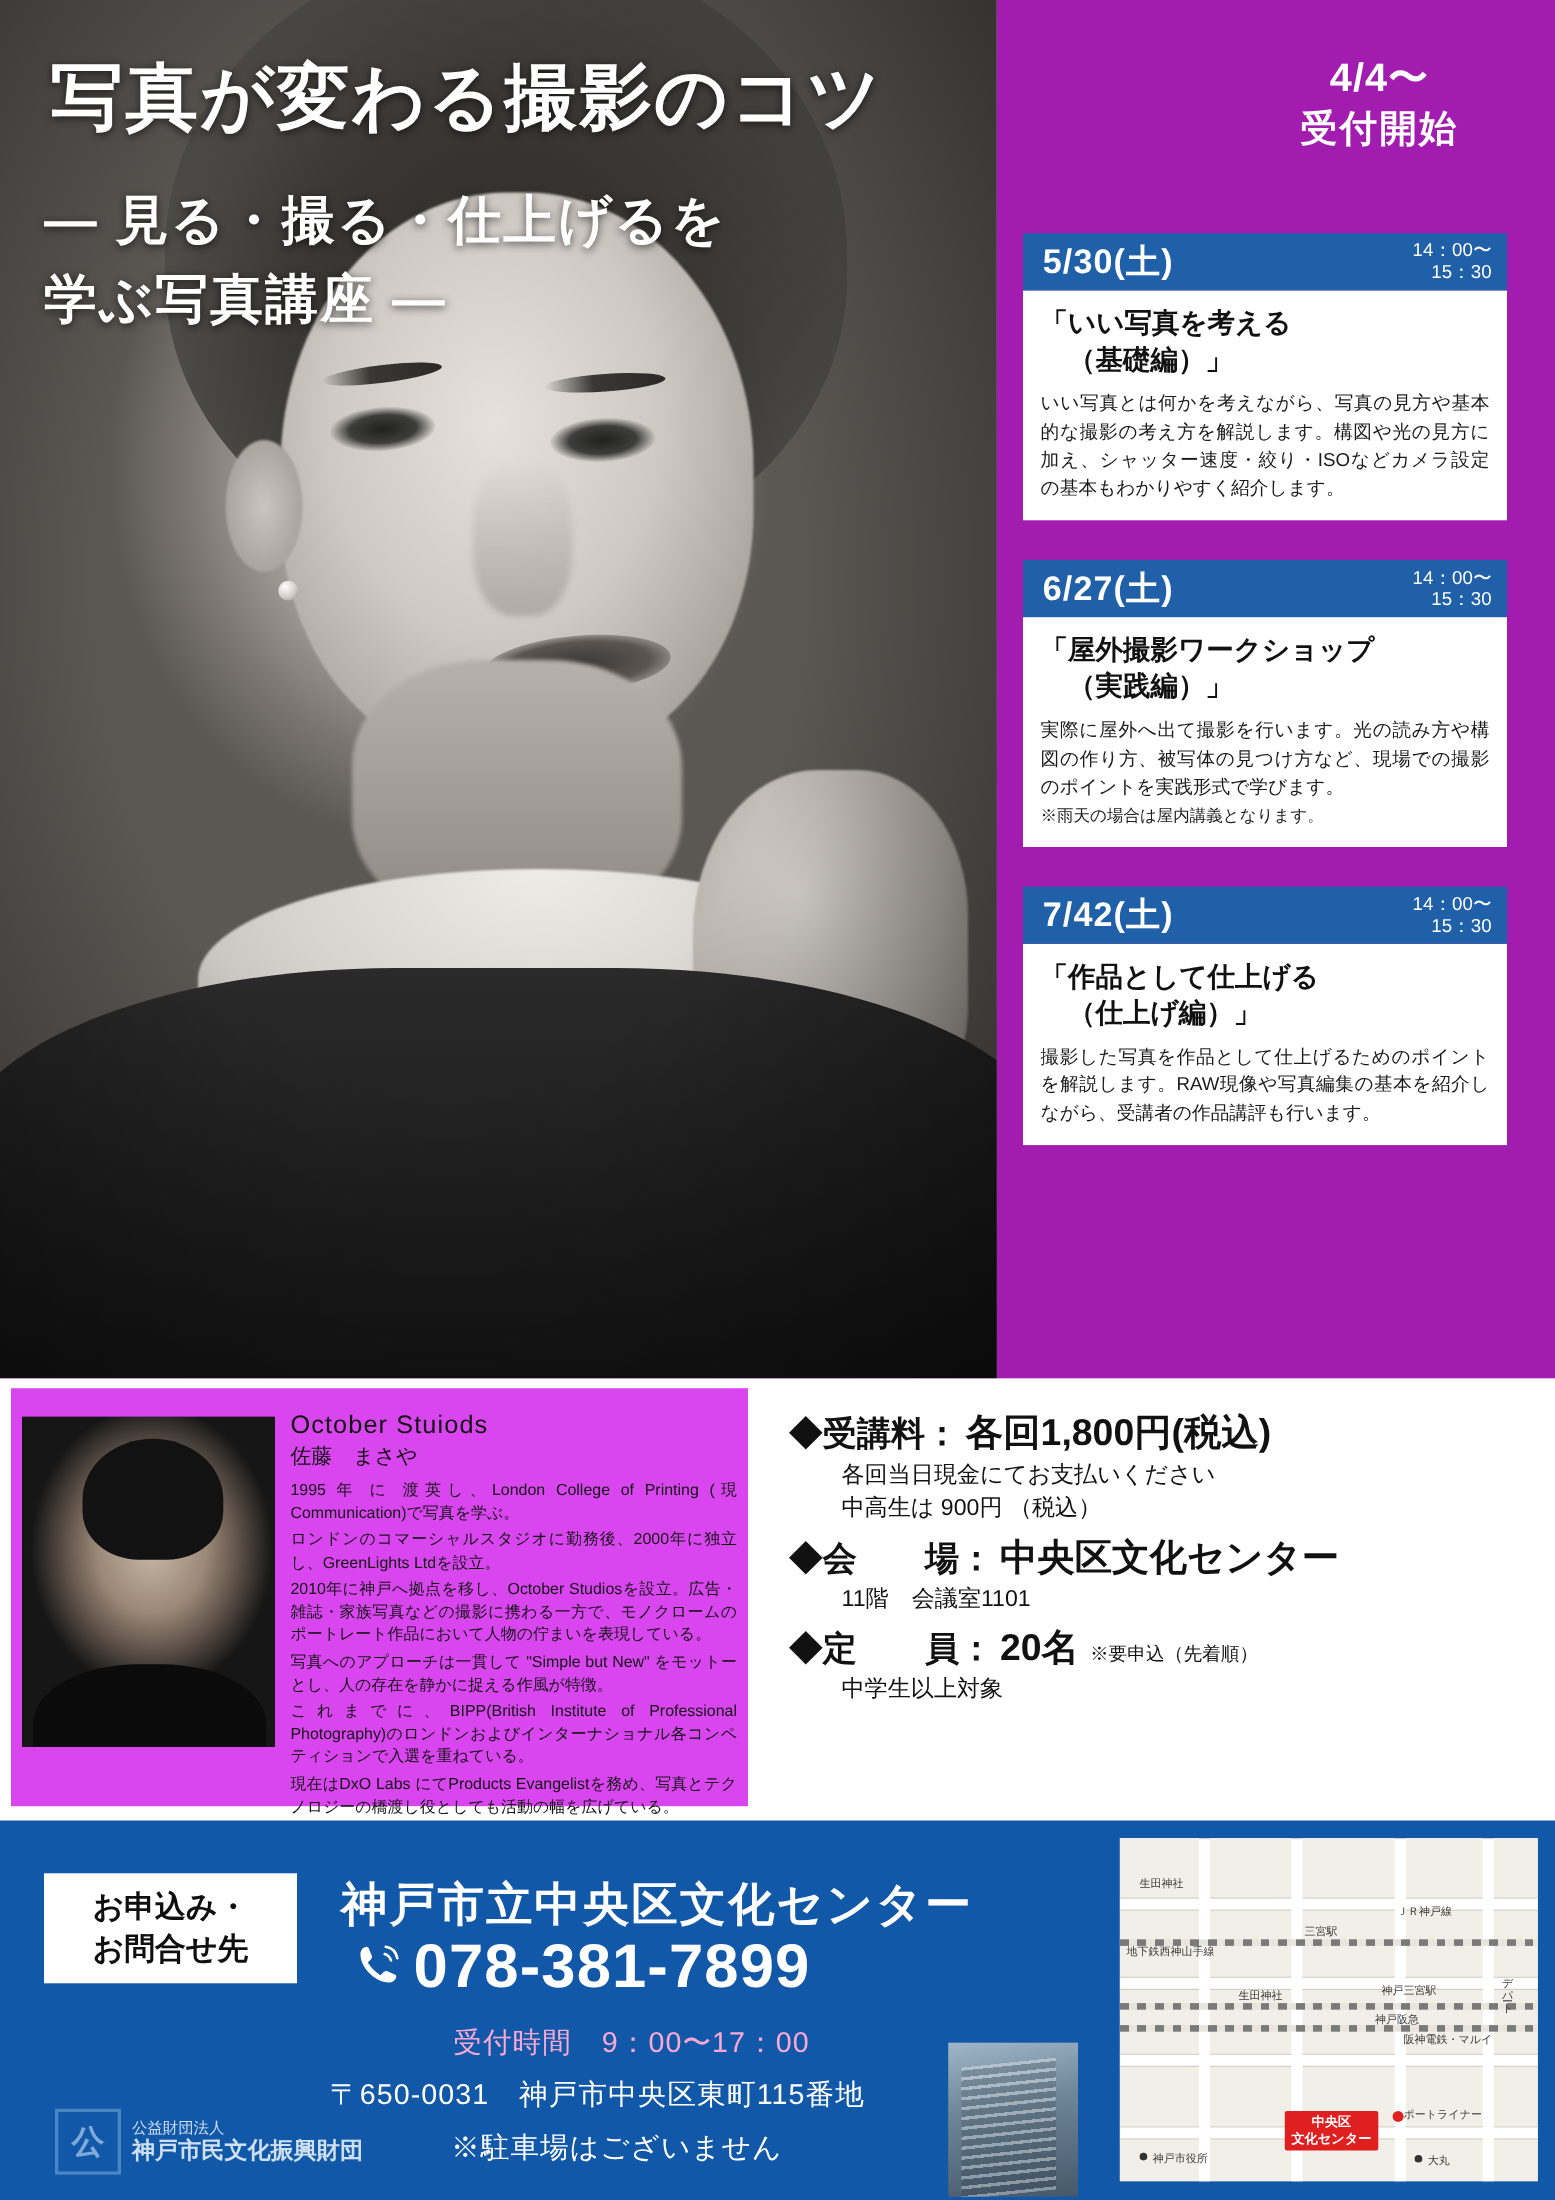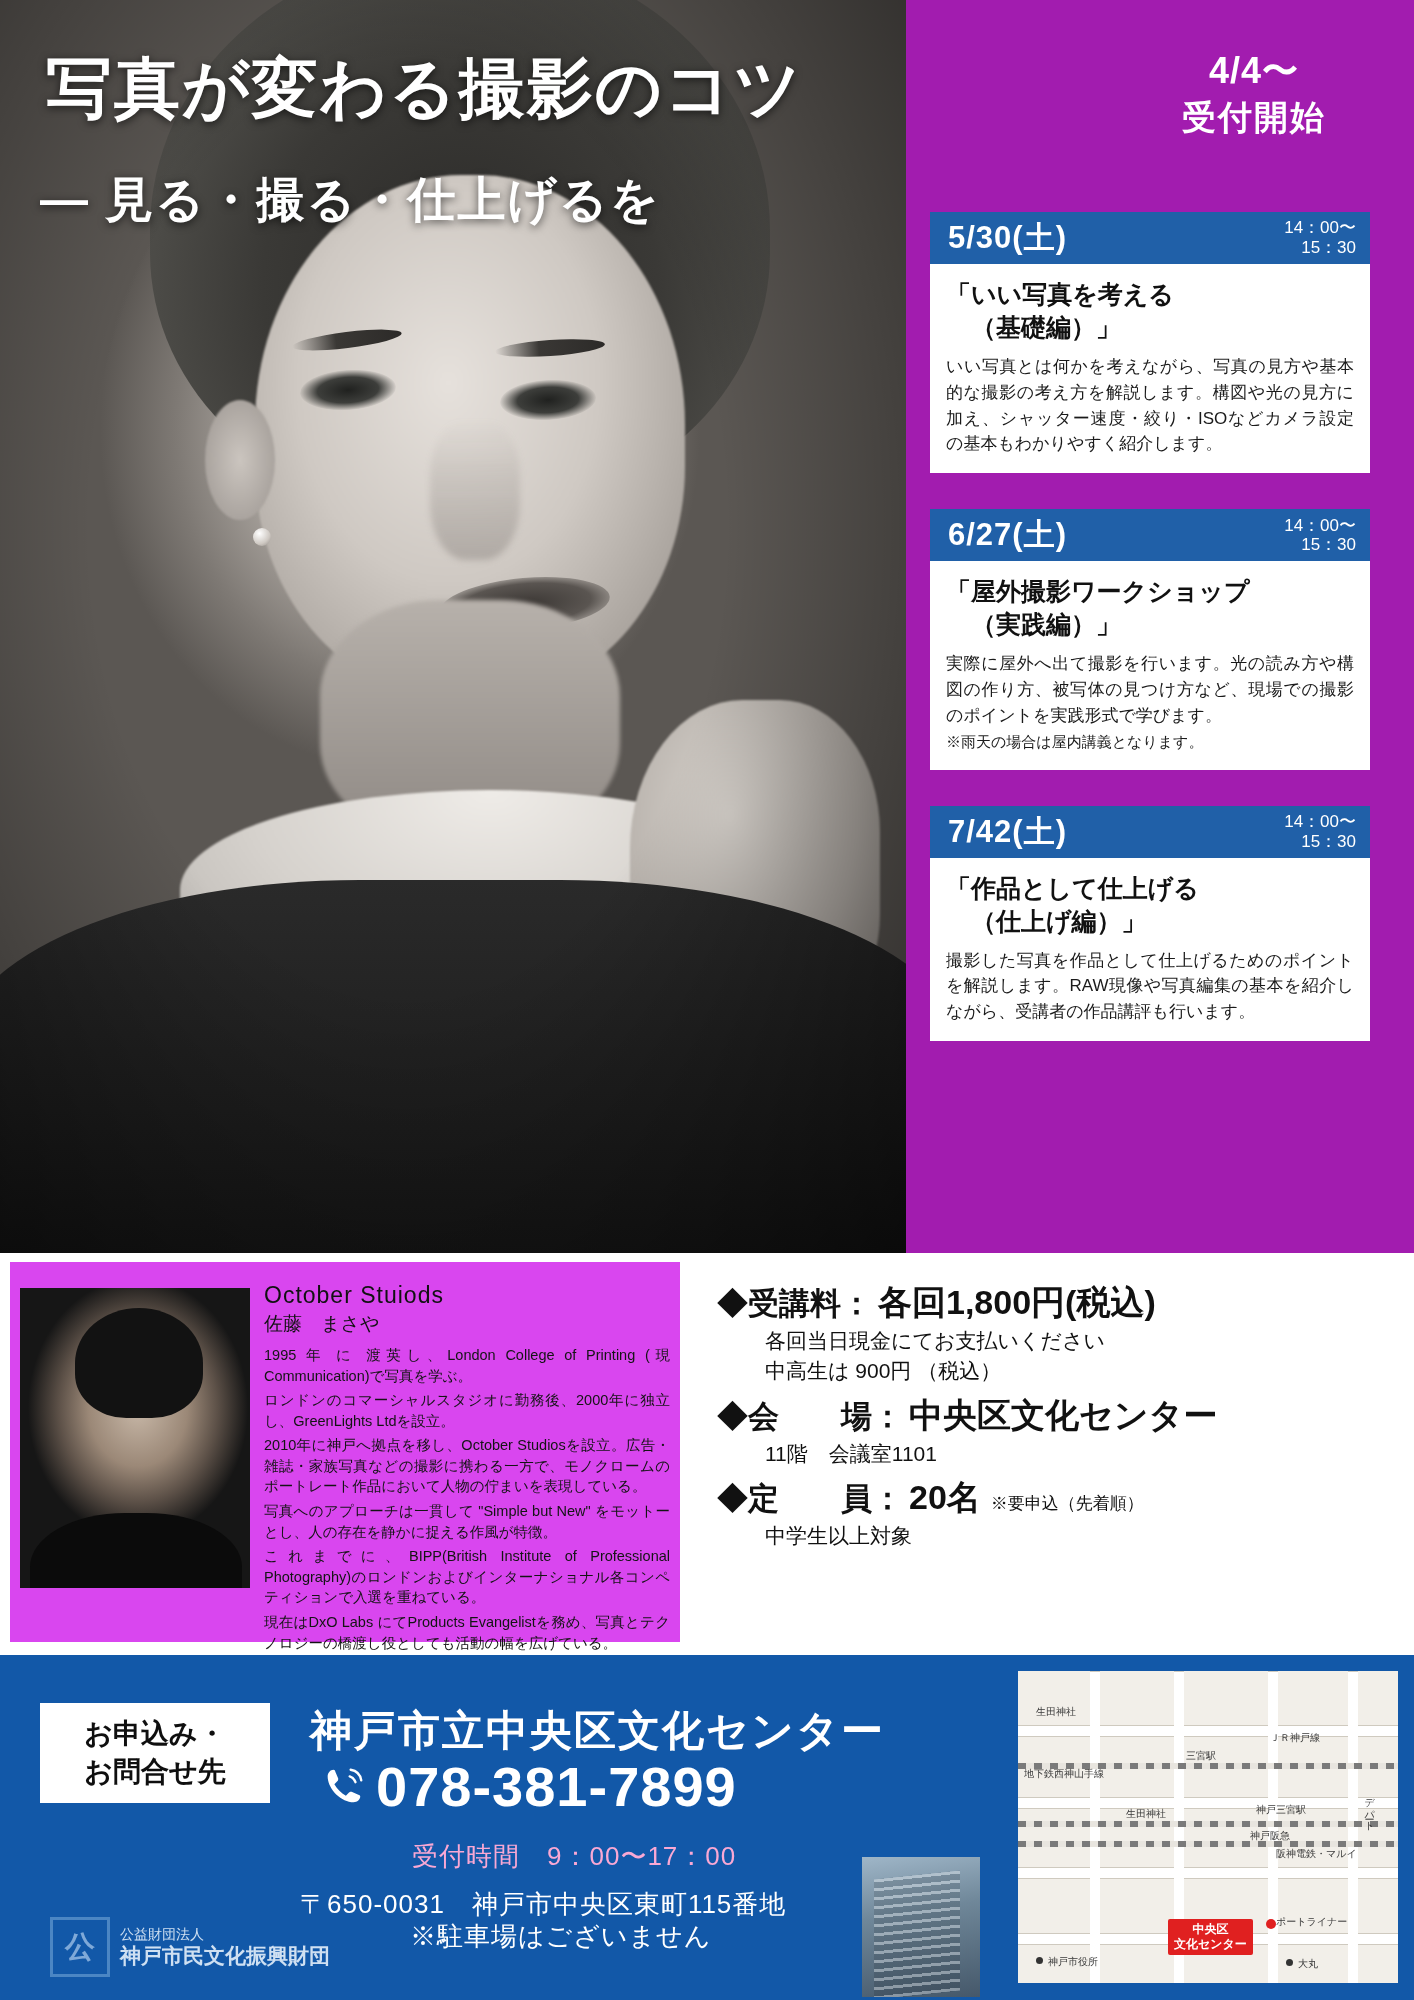--- a/index.html
+++ b/index.html
@@ -392,21 +392,21 @@
   }
   .address {
     position: absolute;
     left: 300px; top: 232px;
     color: #ffffff;
     font-size: 26px;
     letter-spacing: 1px;
   }
   .parking {
     position: absolute;
-    left: 410px; top: 264px;
+    left: 410px; top: 280px;
     color: #ffffff;
     font-size: 26px;
     letter-spacing: 1px;
   }
   .foundation {
     position: absolute;
     left: 50px; top: 262px;
     display: flex;
     align-items: center;
     color: #cfe0f2;
@@ -526,20 +526,21 @@
       <div class="p-lips"></div>
       <div class="p-neck"></div>
       <div class="p-sweater"></div>
       <div class="p-hand"></div>
       <div class="p-shoulders"></div>
       <div class="p-vignette"></div>
     </div>
 
     <div class="title-main">写真が変わる撮影のコツ</div>
     <div class="title-sub1">― 見る・撮る・仕上げるを</div>
+    <div class="title-sub2">学ぶ写真講座 ―</div>
 
     <div class="reception">
       <div class="r1">4/4〜</div>
       <div class="r2">受付開始</div>
     </div>
 
     <div class="sessions">
 
       <div class="session">
         <div class="s-header">

